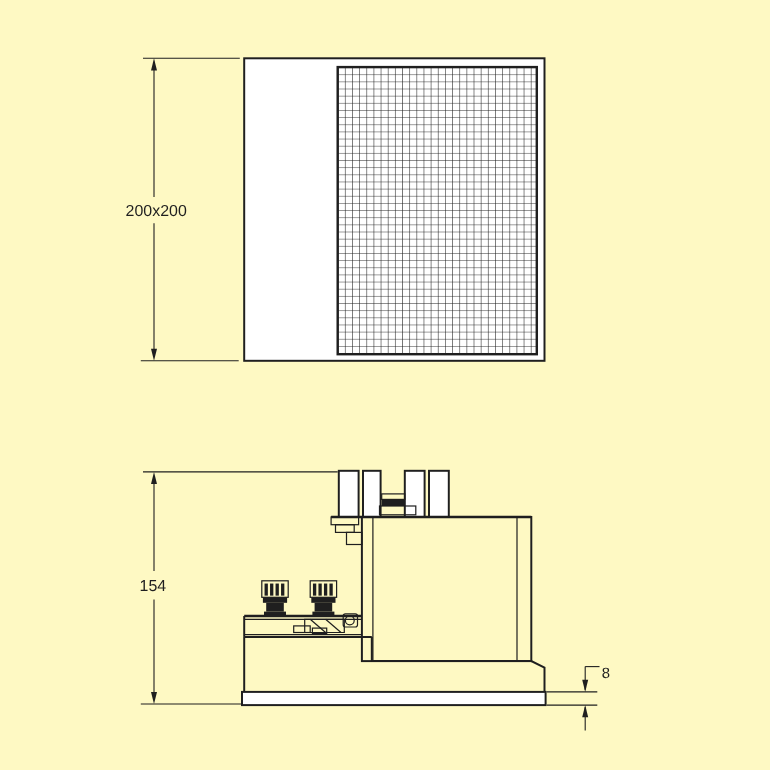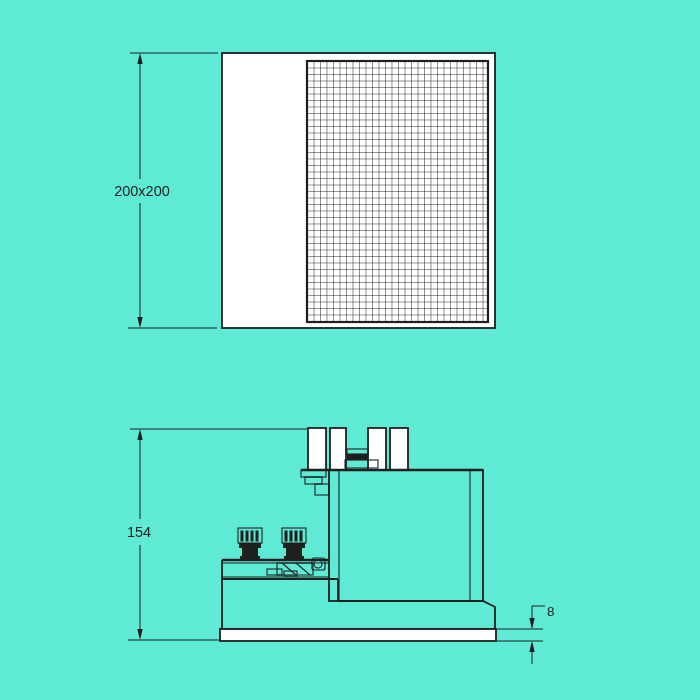--- a/index.html
+++ b/index.html
@@ -7,21 +7,21 @@
     padding: 0;
     background: #ffffff;
     width: 700px;
     height: 700px;
     font-family: "Liberation Sans", sans-serif;
   }
   #stage {
     position: relative;
     width: 700px;
     height: 700px;
-    background: #5eead4;
+    background: #fef9c3;
     overflow: hidden;
   }
   svg { display: block; }
   .outline   { fill: none; stroke: #1f1f1f; stroke-width: 1.8; }
   .outline-w { fill: #ffffff; stroke: #1f1f1f; stroke-width: 1.8; }
   .thin      { fill: none; stroke: #1f1f1f; stroke-width: 1.1; }
   .thick     { fill: none; stroke: #1f1f1f; stroke-width: 2.4; }
   .dimline   { fill: none; stroke: #1f1f1f; stroke-width: 1; }
   .arrow     { fill: #1f1f1f; stroke: none; }
   .darkfill  { fill: #1f1f1f; stroke: none; }

